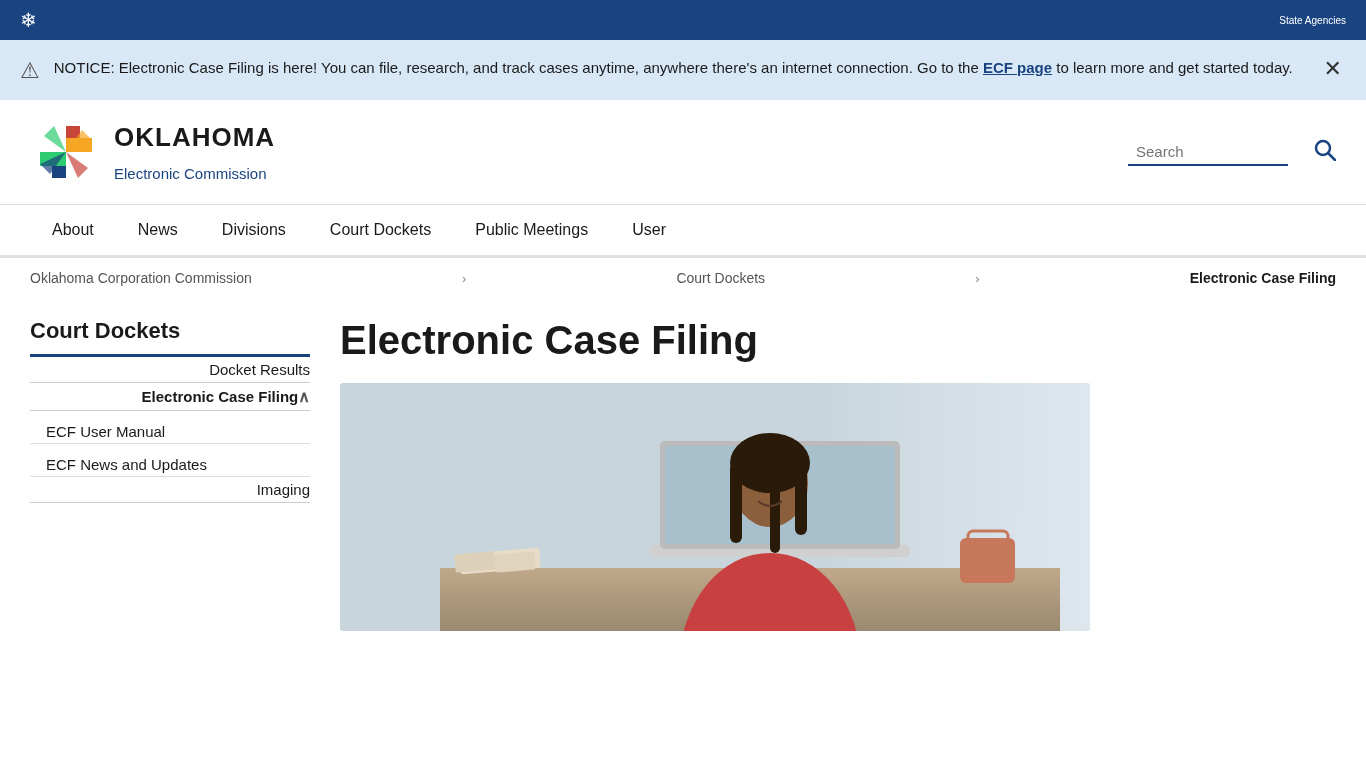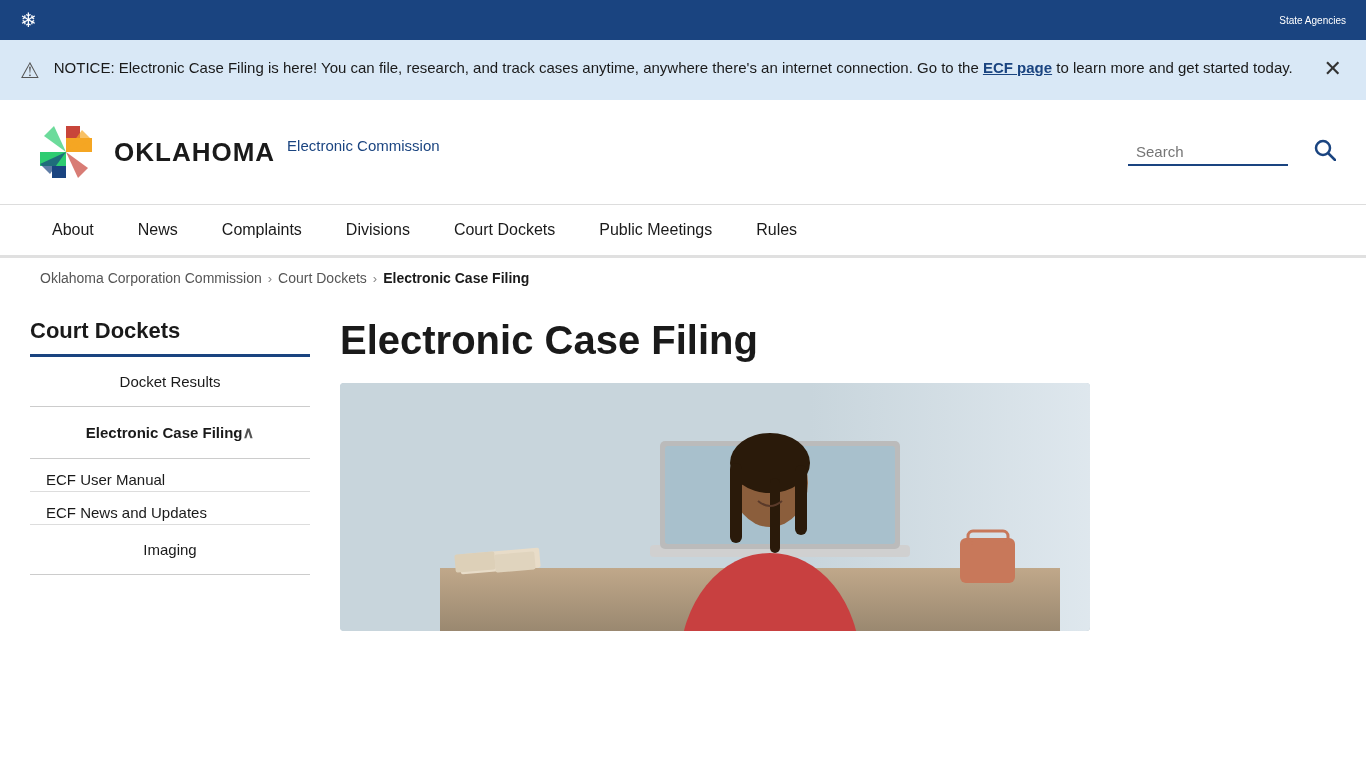--- a/index.html
+++ b/index.html
@@ -71,21 +71,21 @@
       display: flex;
       align-items: center;
       gap: 12px;
     }
     .logo-icon {
       width: 72px;
       height: 72px;
     }
     .logo-text-wrap {
       display: flex;
-      flex-direction: row;
+      flex-direction: column;
       gap: 12px;
     }
     .logo-title {
       font-size: 26px;
       font-weight: 700;
       color: #1a1a1a;
       letter-spacing: 1px;
       text-transform: uppercase;
     }
     .logo-subtitle {
@@ -127,26 +127,27 @@
       text-decoration: none;
       color: #1a1a1a;
       font-size: 16px;
       padding: 16px 22px;
       display: inline-block;
       cursor: pointer;
     }
 
     
     .breadcrumb {
-      padding: 12px 40px;
+      padding: 12px 30px;
       font-size: 14px;
       color: #555;
       display: flex;
       align-items: center;
       gap: 6px;
+      justify-content: space-between;
     }
     .breadcrumb a { color: #555; text-decoration: none; }
     .breadcrumb .sep { color: #888; font-size: 13px; }
     .breadcrumb .current { color: #1a1a1a; font-weight: 600; }
 
     
     .content-wrapper {
       display: flex;
       padding: 20px 30px;
       gap: 0;
@@ -161,26 +162,26 @@
     .sidebar-title {
       font-size: 22px;
       font-weight: 700;
       color: #1a1a1a;
       padding-bottom: 10px;
       border-bottom: 3px solid #1a4480;
       margin-bottom: 0;
     }
     .sidebar-item {
       border-bottom: 1px solid #ccc;
-      padding: 16px 0;
-      font-size: 15px;
-      color: #1a1a1a;
-      cursor: pointer;
-      display: flex;
-      justify-content: center;
+      padding: 4px 0;
+      font-size: 15px;
+      color: #1a1a1a;
+      cursor: pointer;
+      display: flex;
+      justify-content: flex-end;
       align-items: center;
     }
     .sidebar-item.active {
       font-weight: 700;
     }
     .sidebar-item .chevron {
       font-size: 16px;
       color: #555;
     }
     .sidebar-subitem {
@@ -259,25 +260,24 @@
         <circle cx="9" cy="9" r="7" fill="none" stroke="#1a4480" stroke-width="2.5"></circle>
         <line x1="14.5" y1="14.5" x2="21" y2="21" stroke="#1a4480" stroke-width="2.5" stroke-linecap="round"></line>
       </svg>
     </button>
   </div>
 </header>
 
 <nav class="main-nav">
   <a>About</a>
   <a>News</a>
-  <a>Complaints</a>
   <a>Divisions</a>
   <a>Court Dockets</a>
   <a>Public Meetings</a>
-  <a>Rules</a>
+  <a>User</a>
 </nav>
 
 <div class="breadcrumb">
   <a>Oklahoma Corporation Commission</a>
   <span class="sep">›</span>
   <a>Court Dockets</a>
   <span class="sep">›</span>
   <span class="current">Electronic Case Filing</span>
 </div>
 

